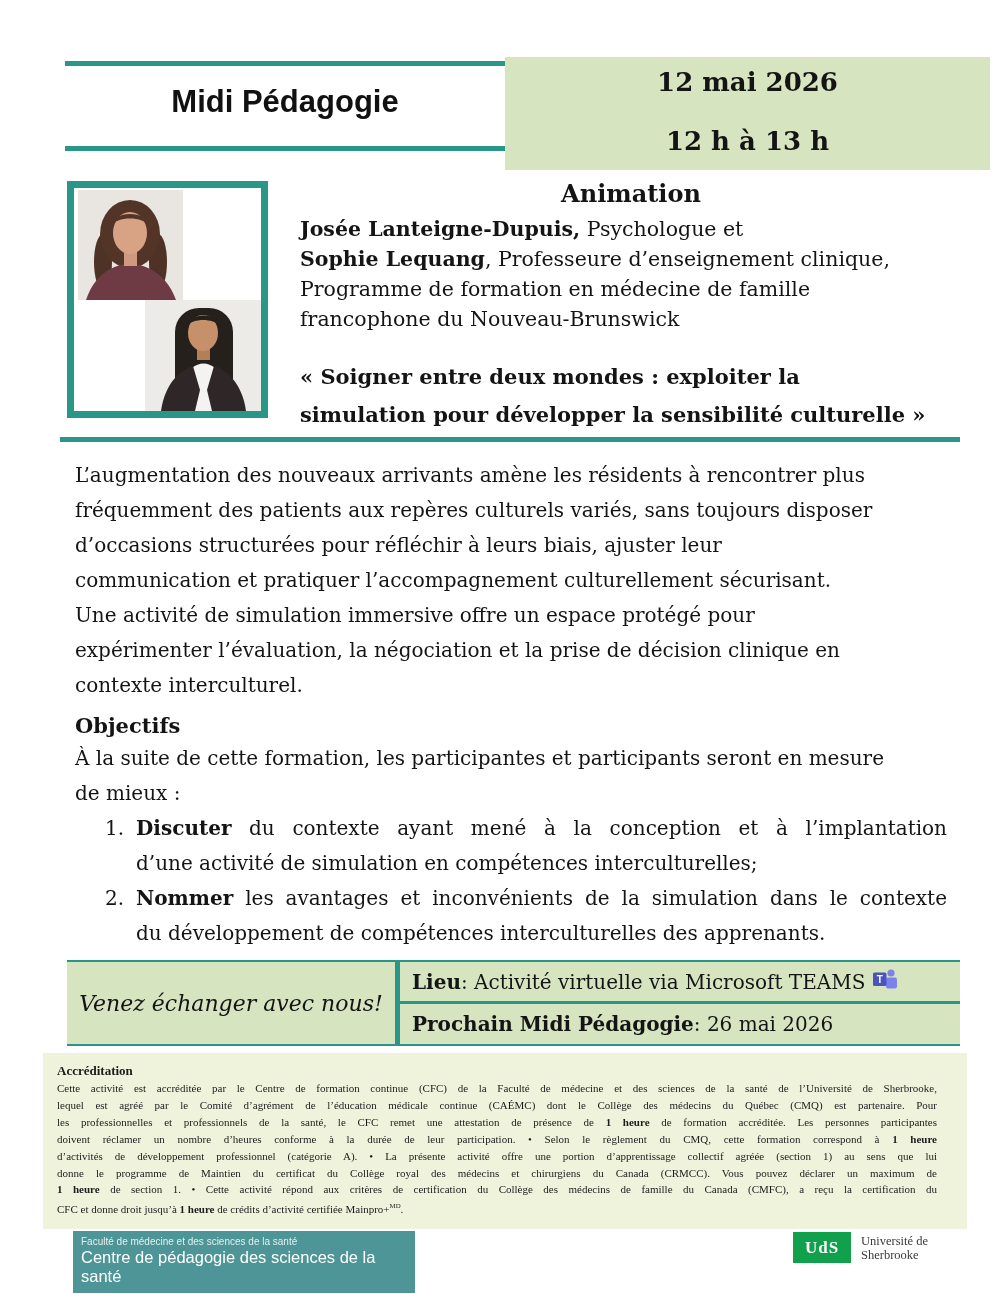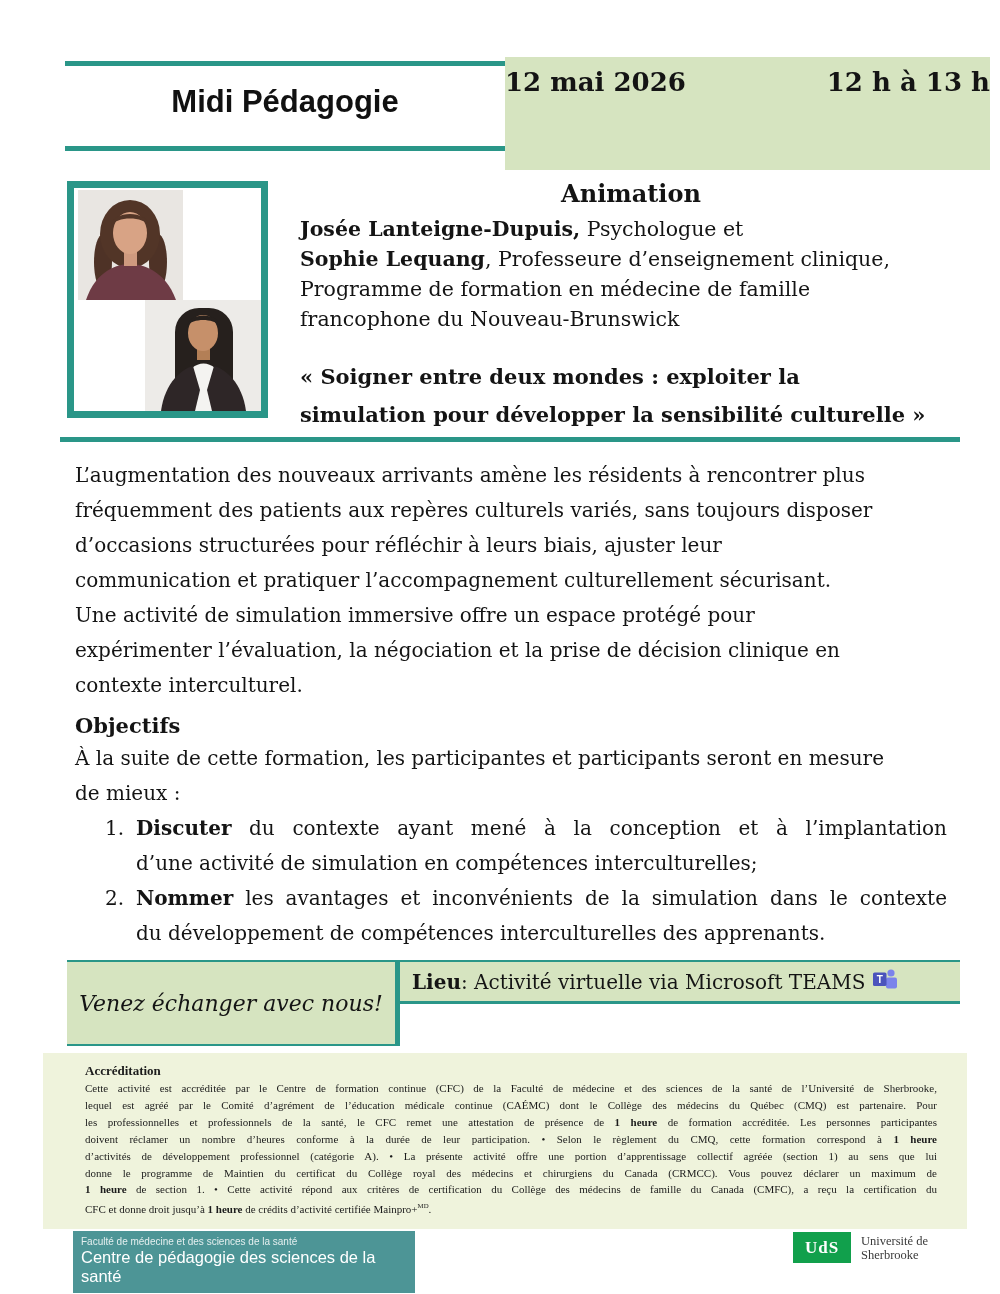--- a/index.html
+++ b/index.html
@@ -14,21 +14,21 @@
   body{background:#fff;font-family:"DejaVu Serif",serif;color:var(--ink);}
   .page{position:relative;width:1000px;height:1294px;background:#ffffff;overflow:hidden;}
 
   
   .rule-top,.rule-mid{position:absolute;left:65px;width:440px;height:5px;background:var(--teal);}
   .rule-top{top:61px;}
   .rule-mid{top:146px;}
   .main-title{position:absolute;left:65px;top:84px;width:440px;text-align:center;
     font-family:"Liberation Sans",sans-serif;font-weight:700;font-size:31px;color:#111;}
   .date-box{position:absolute;left:505px;top:57px;width:485px;height:113px;background:var(--light-green);
-    display:flex;justify-content:space-between;padding:10px 0 14px 0;text-align:center;}
+    display:flex;flex-direction:column;justify-content:space-between;padding:10px 0 14px 0;text-align:center;}
   .date-box .dline{font-weight:bold;font-size:26px;}
 
   
   .photo-box{position:absolute;left:67px;top:181px;width:201px;height:237px;border:7px solid var(--teal);background:#fff;}
   .photo-box svg{position:absolute;display:block;}
   .photo-1{left:4px;top:2px;}
   .photo-2{left:71px;top:112px;}
 
   .speaker-col{position:absolute;left:300px;top:178px;width:662px;}
   .animation-heading{text-align:center;font-weight:bold;font-size:24px;line-height:32px;margin-bottom:4px;}
@@ -59,21 +59,21 @@
   .row-loc{height:41px;background:var(--light-green);border-top:2px solid var(--teal);
     display:flex;align-items:center;padding-left:12px;font-size:20px;}
   .h-div{height:3px;background:var(--teal);}
   .row-next{flex:1;background:var(--light-green);border-bottom:2px solid var(--teal);
     display:flex;align-items:center;padding-left:12px;font-size:20px;}
   .lbl{font-weight:bold;}
   .teams-icon{display:inline-block;margin-left:8px;vertical-align:-4px;}
 
   
   .accreditation{position:absolute;left:43px;top:1053px;width:924px;background:var(--accred-bg);
-    padding:9px 30px 11px 42px;font-family:"Liberation Serif",serif;color:#1c1c1c;}
+    padding:9px 30px 11px 14px;font-family:"Liberation Serif",serif;color:#1c1c1c;}
   .accred-heading{font-weight:bold;font-size:13px;line-height:18px;}
   .accred-body .ln{font-size:11px;line-height:16.9px;}
   .accred-body sup{font-size:0.62em;}
 
   
   .footer-banner{position:absolute;left:73px;top:1231px;width:342px;background:var(--footer-teal);
     color:#fff;font-family:"Liberation Sans",sans-serif;padding:4px 12px 7px 8px;}
   .fb-line1{font-size:10px;line-height:13px;opacity:.85;}
   .fb-line2{font-size:16.5px;line-height:19px;font-weight:400;}
   .uds{position:absolute;left:793px;top:1232px;display:flex;align-items:center;gap:10px;}
@@ -178,20 +178,24 @@
           <span class="teams-icon">
             <svg width="25" height="22" viewBox="0 0 25 22">
               <circle cx="18" cy="5" r="3.6" fill="#7b83eb"></circle>
               <rect x="13" y="9.6" width="11" height="11" rx="2" fill="#7b83eb"></rect>
               <rect x="0" y="4.5" width="13.5" height="13.5" rx="1.6" fill="#4b53bc"></rect>
               <text x="6.7" y="14.6" text-anchor="middle" font-family="Liberation Sans, sans-serif" font-weight="bold" font-size="10" fill="#ffffff">T</text>
             </svg>
           </span>
         </div>
         <div class="h-div"></div>
+        <div class="row-next">
+          <span class="lbl">Prochain Midi Pédagogie</span>
+            <span> : 26 mai 2026</span>
+        </div>
       </div>
     </div>
   </div>
 
   <div class="accreditation">
     <div class="accred-heading">Accréditation</div>
     <div class="accred-body">
         <div class="ln jline"><span>Cette activité est accréditée par le Centre de formation continue (CFC) de la Faculté de médecine et des sciences de la santé de l’Université de Sherbrooke,</span></div>
         <div class="ln jline"><span>lequel est agréé par le Comité d’agrément de l’éducation médicale continue (CAÉMC) dont le Collège des médecins du Québec (CMQ) est partenaire. Pour</span></div>
         <div class="ln jline"><span>les professionnelles et professionnels de la santé, le CFC remet une attestation de présence de </span><span style="font-weight: bold;">1 heure</span><span> de formation accréditée. Les personnes participantes</span></div>

